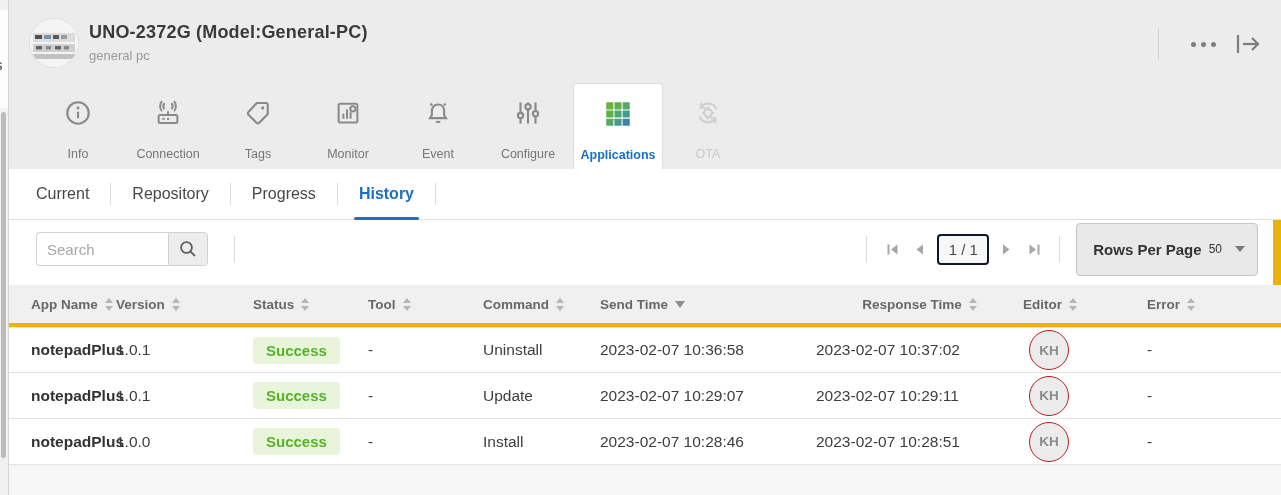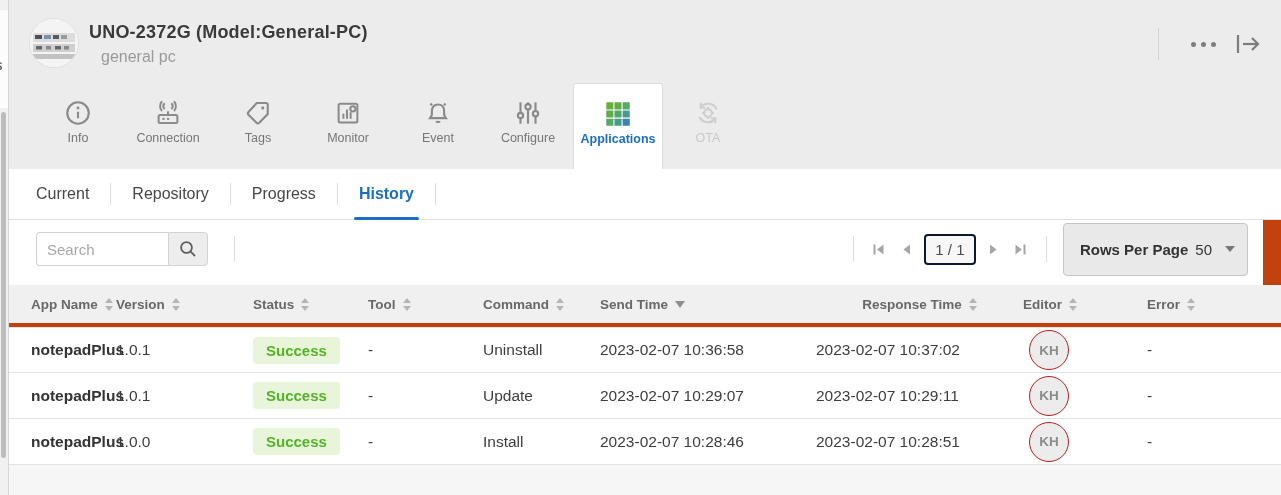--- a/index.html
+++ b/index.html
@@ -6,63 +6,63 @@
   body{font-family:"Liberation Sans",sans-serif;-webkit-font-smoothing:antialiased;}
   .stage{position:relative;width:1281px;height:495px;overflow:hidden;background:#fff;}
 
   
   .left-strip{position:absolute;left:0;top:0;width:8px;height:495px;background:#f1f1f1;overflow:hidden;}
   .strip-white{position:absolute;left:0;top:10px;width:8px;height:98px;background:#fcfcfc;}
   .clipped-s{position:absolute;left:-5px;top:56px;font-size:15px;color:#4a4a4a;}
   .scroll-thumb{position:absolute;left:1px;top:112px;width:5px;height:346px;background:#bcbcbc;border-radius:3px;}
 
   
-  .panel{position:absolute;left:8px;top:0;width:1273px;height:495px;background:#c2410c;border-left:1px solid #d6d6d6;box-sizing:border-box;}
+  .panel{position:absolute;left:8px;top:0;width:1273px;height:495px;background:#eab308;border-left:1px solid #d6d6d6;box-sizing:border-box;}
 
   
   .profile{position:absolute;left:0;right:0;top:0;height:83px;background:#ececec;}
   .avatar{position:absolute;left:20px;top:18px;width:50px;height:50px;border-radius:50%;overflow:hidden;background:#fff;border:1px solid #dcdcdc;box-sizing:border-box;}
   .profile-title{position:absolute;left:80px;top:22px;font-size:18px;font-weight:bold;color:#3a3a3a;letter-spacing:.2px;}
-  .profile-sub{position:absolute;left:92px;top:48px;font-size:16px;color:#9a9a9a;}
+  .profile-sub{position:absolute;left:80px;top:48px;font-size:13px;color:#9a9a9a;}
   .hdr-divider{position:absolute;left:1149px;top:28px;width:1px;height:32px;background:#d2d2d2;}
   .more-btn{position:absolute;left:1172px;top:32px;width:44px;height:24px;display:flex;align-items:center;justify-content:center;gap:5px;cursor:pointer;}
   .more-btn i{width:5px;height:5px;border-radius:50%;background:#7d7d7d;display:block;}
   .exit-btn{position:absolute;left:1224px;top:30px;width:30px;height:28px;display:flex;align-items:center;justify-content:center;cursor:pointer;}
 
   
   .tabbar{position:absolute;left:0;right:0;top:83px;height:86px;background:#ececec;display:flex;padding-left:24px;box-sizing:border-box;}
   .tab{width:90px;height:86px;display:flex;flex-direction:column;align-items:center;padding-top:13px;box-sizing:border-box;cursor:pointer;}
-  .tab-label{margin-top:1px;font-size:12.5px;color:#767676;}
+  .tab-label{margin-top:17px;font-size:12.5px;color:#767676;}
   .tab.active{background:#fff;border:1px solid #ddd;border-bottom:none;border-radius:3px 3px 0 0;}
   .tab.active .tab-label{color:#1b6fc4;font-weight:bold;}
   .tab.disabled{cursor:default;}
   .tab.disabled .tab-label{color:#c9c9c9;}
   .tab-icon{width:34px;height:34px;display:flex;align-items:center;justify-content:center;}
 
   
   .subtabs{position:absolute;left:0;right:0;top:169px;height:51px;background:#fff;border-bottom:1px solid #e0e0e0;display:flex;align-items:center;padding-left:6px;box-sizing:border-box;}
   .subtab{position:relative;height:51px;display:flex;align-items:center;padding:0 21px;font-size:16px;color:#474747;cursor:pointer;}
   .subtab.active{color:#1b6fc4;font-weight:bold;}
   .subtab.active::after{content:'';position:absolute;left:16px;right:16px;bottom:0;height:3px;background:#1b6fc4;border-radius:2px;}
   .sub-vdiv{width:1px;height:22px;background:#dcdcdc;}
 
   
-  .toolbar{position:absolute;left:0;right:18px;top:220px;height:65px;background:#fff;}
+  .toolbar{position:absolute;left:0;right:8px;top:220px;height:65px;background:#fff;}
   .search-group{position:absolute;left:27px;top:12px;display:flex;height:34px;}
   .search-input{width:132px;height:34px;border:1px solid #d2d2d2;border-right:none;border-radius:4px 0 0 4px;padding:0 10px;font-size:15px;color:#444;box-sizing:border-box;outline:none;font-family:"Liberation Sans",sans-serif;}
   .search-input::placeholder{color:#a8a8a8;}
   .search-btn{width:40px;height:34px;border:1px solid #d2d2d2;background:#ededed;border-radius:0 4px 4px 0;display:flex;align-items:center;justify-content:center;cursor:pointer;box-sizing:border-box;}
   .toolbar-vdiv{position:absolute;left:225px;top:16px;width:1px;height:26px;background:#ddd;}
   .right-group{position:absolute;right:15px;top:11px;height:36px;display:flex;align-items:center;gap:9px;}
   .pg-icon{width:18px;height:16px;display:flex;align-items:center;justify-content:center;cursor:pointer;}
   .page-box{width:52px;height:31px;border:2px solid #0f172a;border-radius:4px;background:#f7f7f7;display:flex;align-items:center;justify-content:center;font-size:15px;color:#4a4a4a;box-sizing:border-box;}
   .rg-divider{width:1px;height:26px;background:#ddd;margin:0 7px;}
   .rows-btn{height:53px;border:1px solid #c6c6c6;border-radius:4px;background:#e9e9e9;display:flex;align-items:center;padding:0 12px 0 16px;gap:7px;cursor:pointer;box-sizing:border-box;}
   .rows-btn .lbl{font-size:15px;font-weight:bold;color:#333;}
-  .rows-btn .val{font-size:15px;color:#333;}
+  .rows-btn .val{font-size:12px;color:#333;}
   .caret-down{width:0;height:0;border-left:5px solid transparent;border-right:5px solid transparent;border-top:6px solid #777;margin-left:6px;}
 
   
   .thead{position:absolute;left:0;right:0;top:285px;height:38px;background:#f0f0f0;display:flex;align-items:center;padding-left:22px;box-sizing:border-box;}
   .th{display:flex;align-items:center;gap:7px;font-size:13.5px;font-weight:bold;color:#686868;box-sizing:border-box;}
   .col-app{width:85px;}  .col-ver{width:137px;} .col-status{width:115px;}
   .col-tool{width:115px;} .col-cmd{width:117px;} .col-send{width:216px;}
   .col-resp{width:207px;justify-content:center;} .col-editor{width:124px;} .col-err{flex:1;}
   .th .colname{white-space:nowrap;}
   .rows{position:absolute;left:0;right:0;top:327px;}

